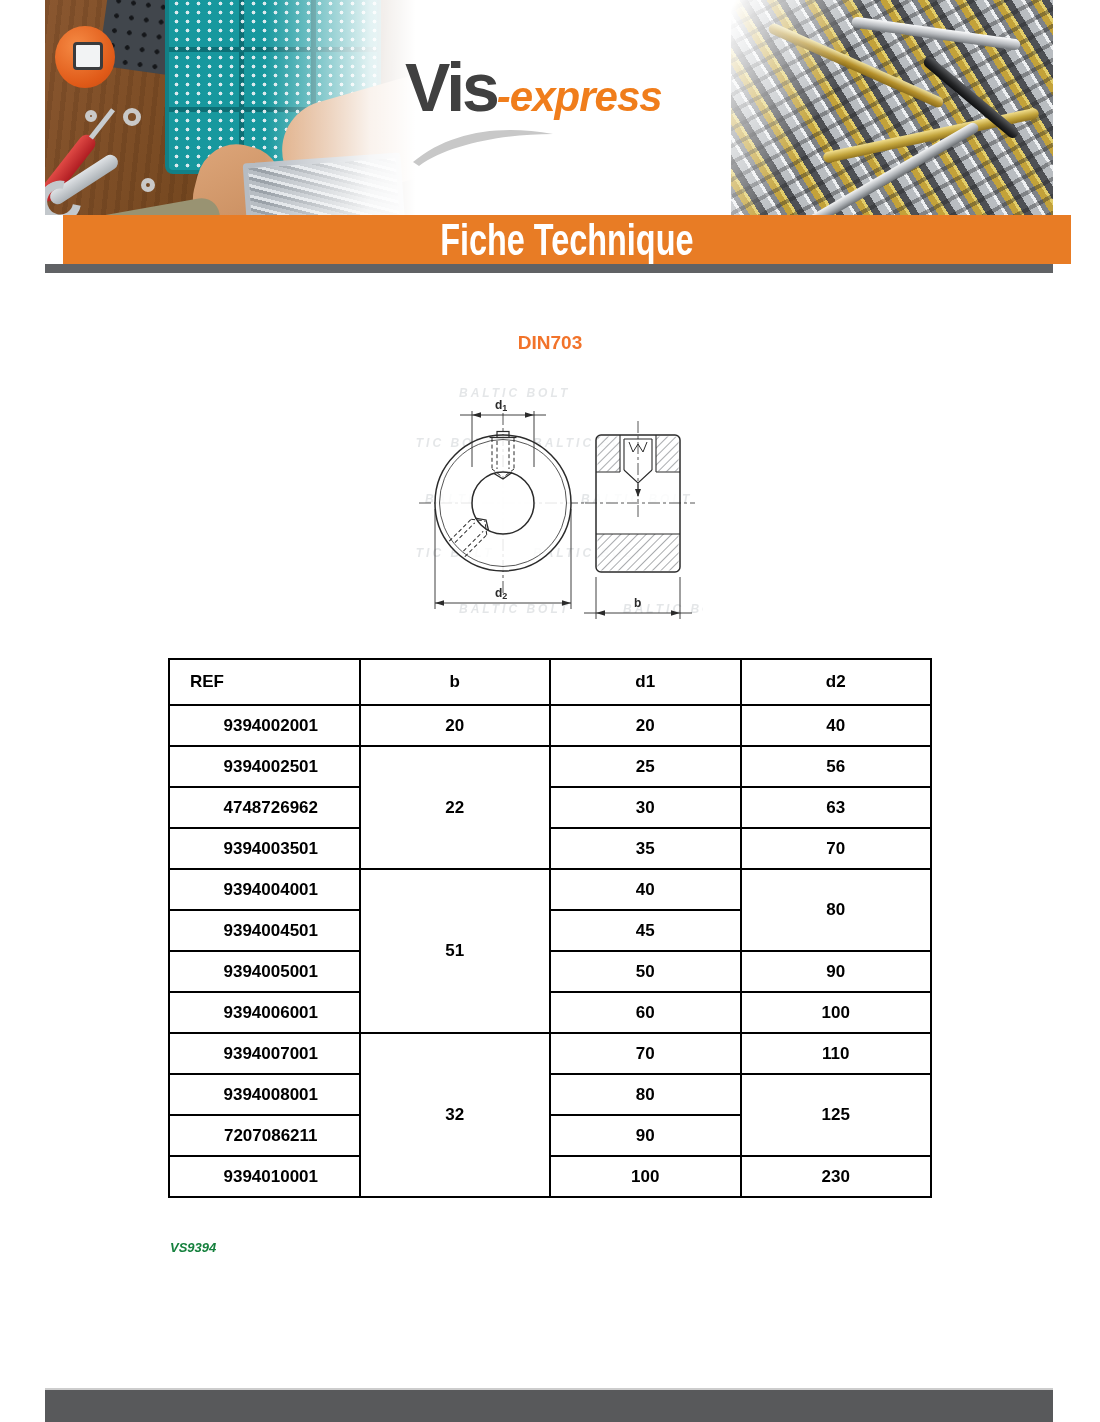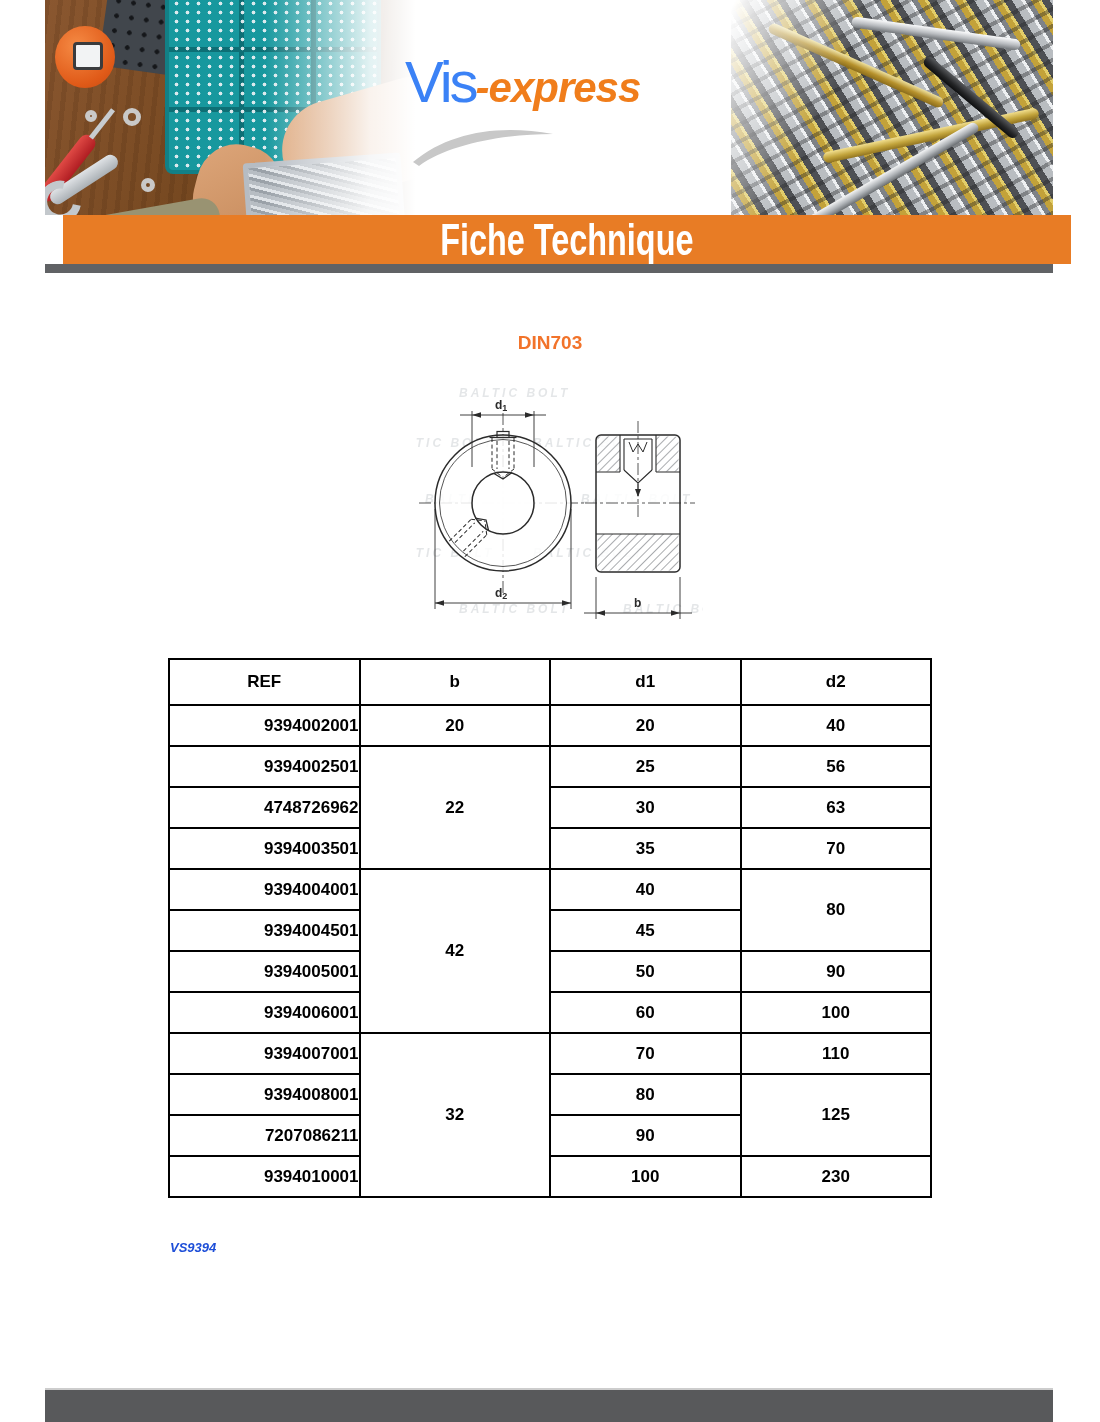--- a/index.html
+++ b/index.html
@@ -70,21 +70,21 @@
         background:linear-gradient(#f2df8f,#c2a43c 55%,#927420); }
   .s3 { left:120px; top:28px; width:170px; transform:rotate(8deg);
         background:linear-gradient(#fafbfc,#b9bcc0 55%,#74787c); }
   .s4 { left="0" ; left:60px; top:170px; width:200px; transform:rotate(-30deg);
         background:linear-gradient(#f4f5f6,#aeb2b6 55%,#6b6f73); }
   .s5 { left:180px; top:92px; width:120px; transform:rotate(40deg);
         background:linear-gradient(#57595c,#242527 60%,#0e0f10); }
 
   
   .logo { position:absolute; left:405px; top:48px; width:300px; height:130px; white-space:nowrap; }
-  .logo-vis { font-size:58px; font-weight:normal; letter-spacing:-3px; color:#3b82f6; }
+  .logo-vis { font-size:68px; font-weight:bold; letter-spacing:-3px; color:#404040; }
   .logo-express { font-size:42px; font-style:italic; font-weight:bold; letter-spacing:-1px; color:#f07d1b; }
   .logo-swoosh { position:absolute; left:6px; top:76px; }
 
   
   .banner { position:absolute; left:45px; top:215px; width:1008px; height:49px; background:#e87c25;
             display:flex; align-items:center; justify-content:center;margin-left:18px; }
   .banner-text { color:#fff; font-weight:bold; font-size:45px; letter-spacing:0px;
                  transform:scaleX(.72); transform-origin:center; line-height:1; }
   .divider-bar { position:absolute; left:45px; top:264px; width:1008px; height:9px; background:#606265; }
 
@@ -93,25 +93,25 @@
                    color:#f2732a; font-weight:bold; font-size:19px; line-height:23px; }
 
   
   .drawing-wrap { position:absolute; left:413px; top:385px; width:290px; height:250px; }
 
   
   table.spec { position:absolute; left:168px; top:658px; width:764px; border-collapse:collapse;
                table-layout:fixed; font-size:17px; font-weight:bold; }
   table.spec th, table.spec td { border:2px solid #000; }
   table.spec th { height:46px; text-align:center; font-size:17px; }
-  table.spec th.ref-h { text-align:center; padding-left:0; }
+  table.spec th.ref-h { text-align:left; padding-left:20px; }
   table.spec td { height:41px; text-align:center; }
-  table.spec td.ref-cell { text-align:right; padding-left:13px; }
-
-  .ref-note { position:absolute; left:170px; top:1240px; font-style:italic; font-weight:bold; font-size:13px; color:#1d4ed8; }
+  table.spec td.ref-cell { text-align:center; padding-left:13px; }
+
+  .ref-note { position:absolute; left:170px; top:1240px; font-style:italic; font-weight:bold; font-size:13px; color:#15803d; }
 
   
   .footer-bar { position:absolute; left:45px; top:1388px; width:1008px; height:34px;
                 background:#58595b; border-top:2px solid #cdcdcd; }
 </style>
 </head>
 <body>
 
 <div class="page">
 
@@ -284,21 +284,21 @@
           <td>30</td>
           <td>63</td>
         </tr>
         <tr>
           <td class="ref-cell">9394003501</td>
           <td>35</td>
           <td>70</td>
         </tr>
         <tr>
           <td class="ref-cell">9394004001</td>
-          <td rowspan="4">42</td>
+          <td rowspan="4">51</td>
           <td>40</td>
           <td rowspan="2">80</td>
         </tr>
         <tr>
           <td class="ref-cell">9394004501</td>
           <td>45</td>
         </tr>
         <tr>
           <td class="ref-cell">9394005001</td>
           <td>50</td>

